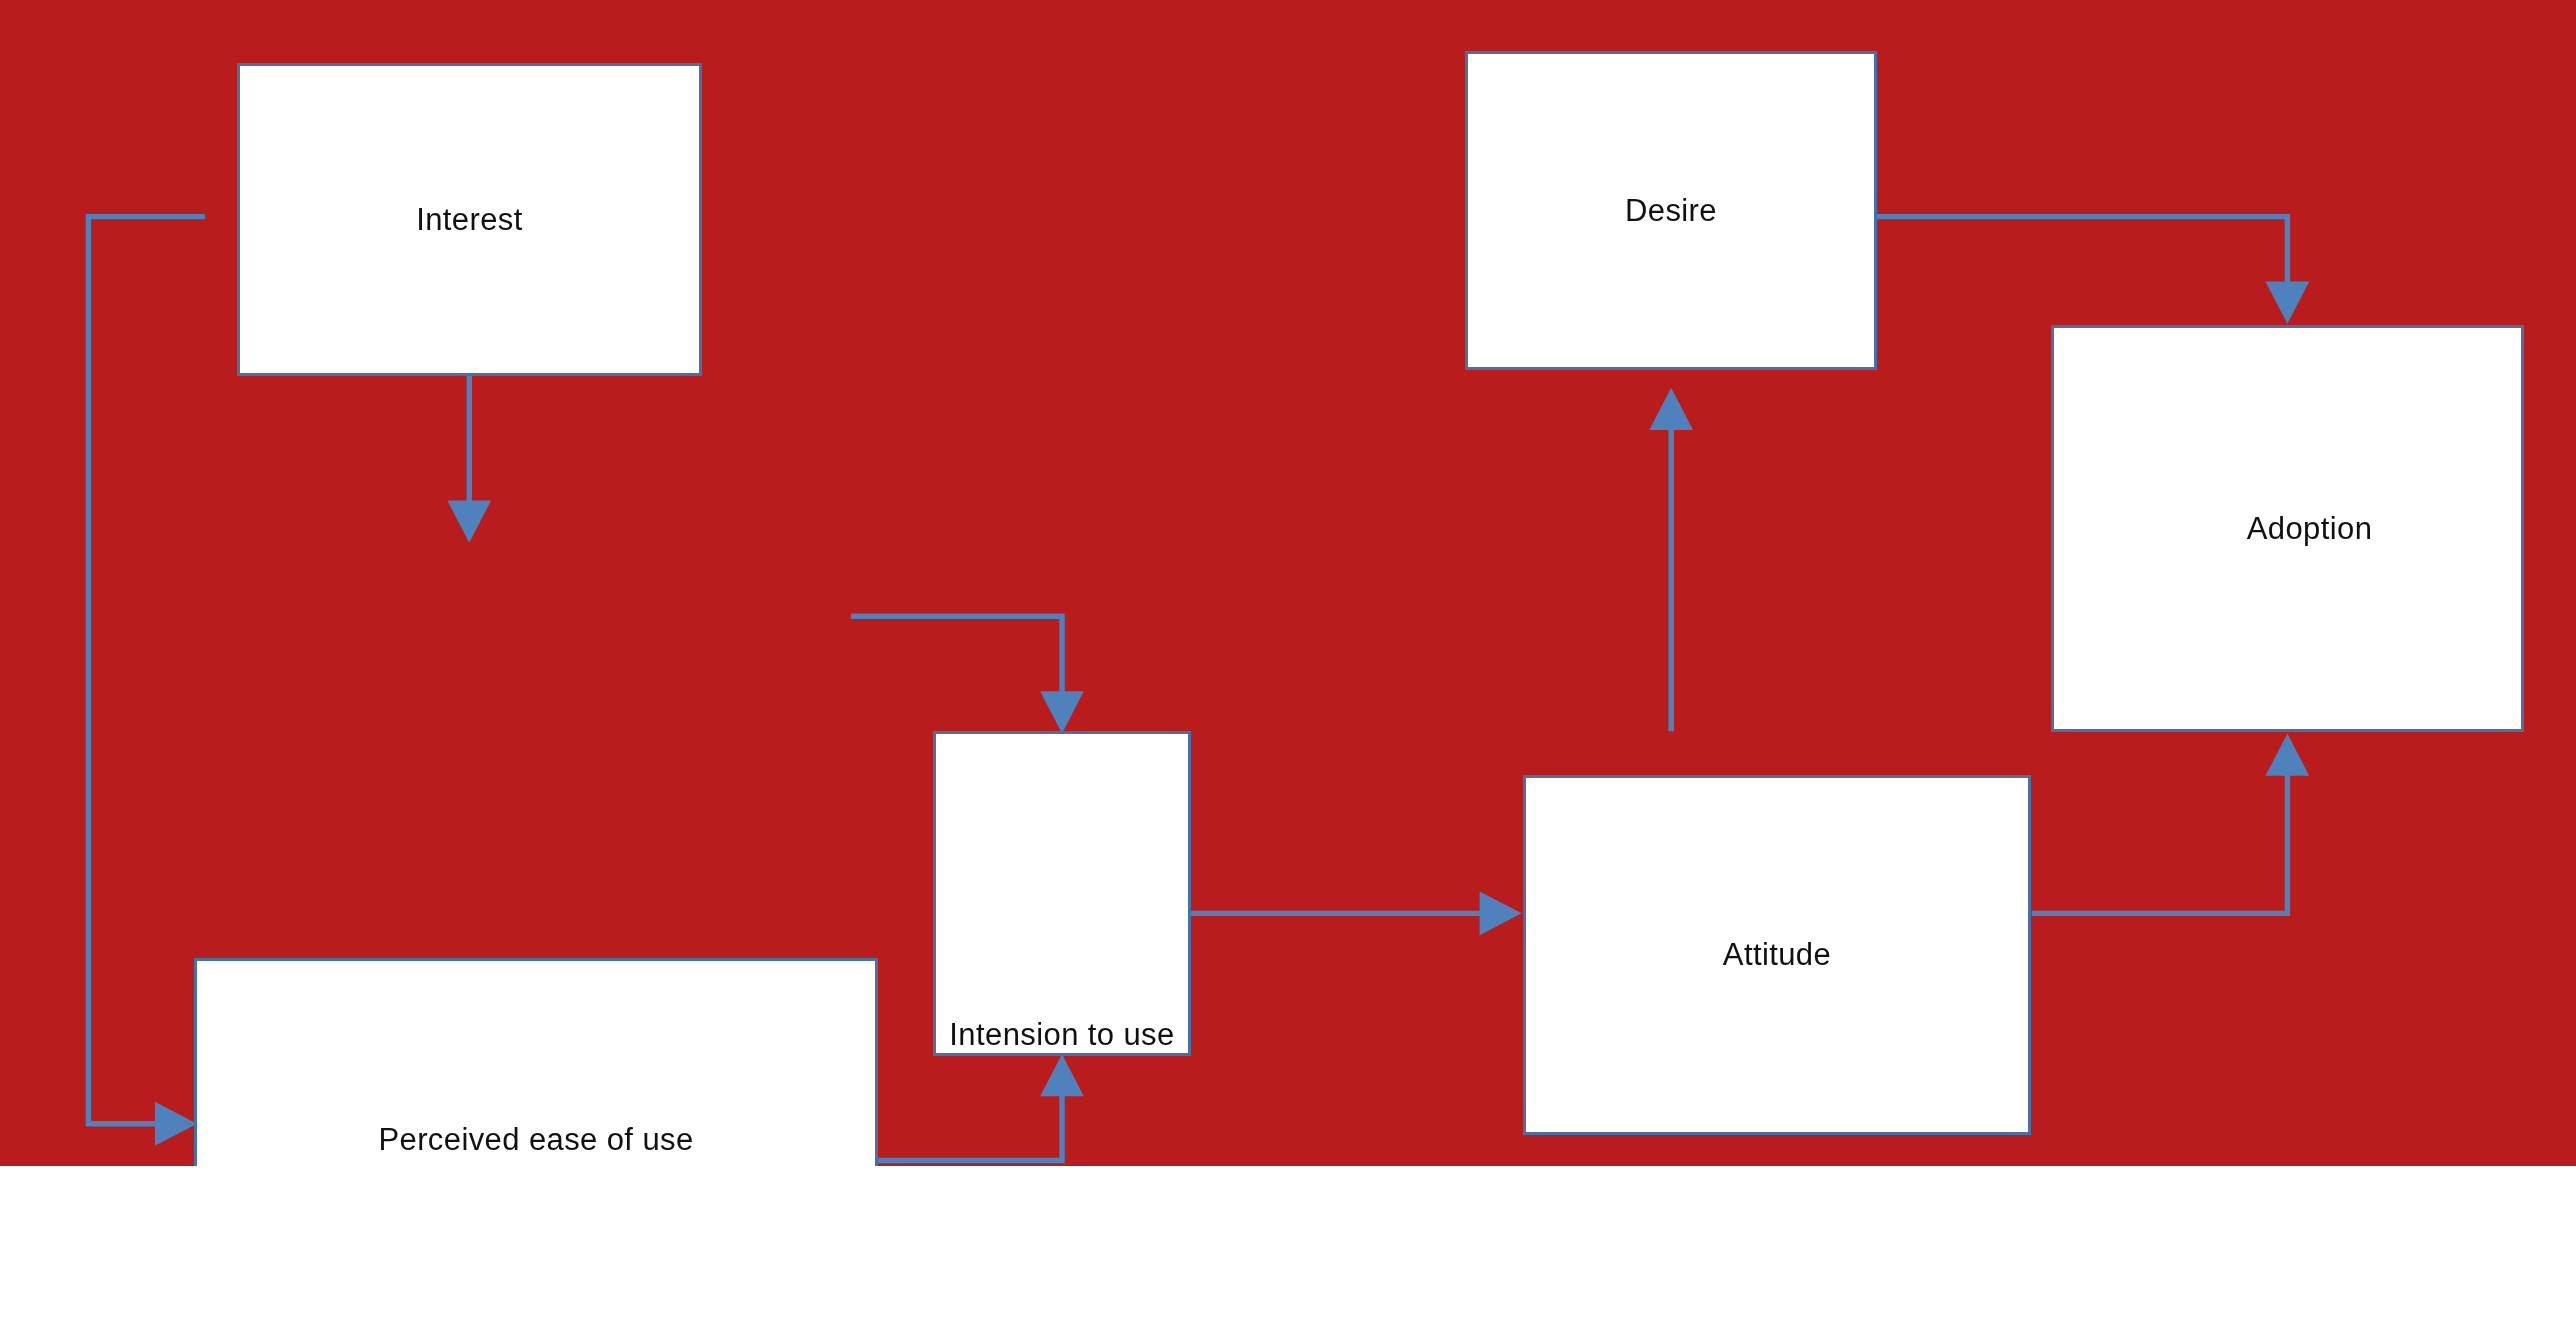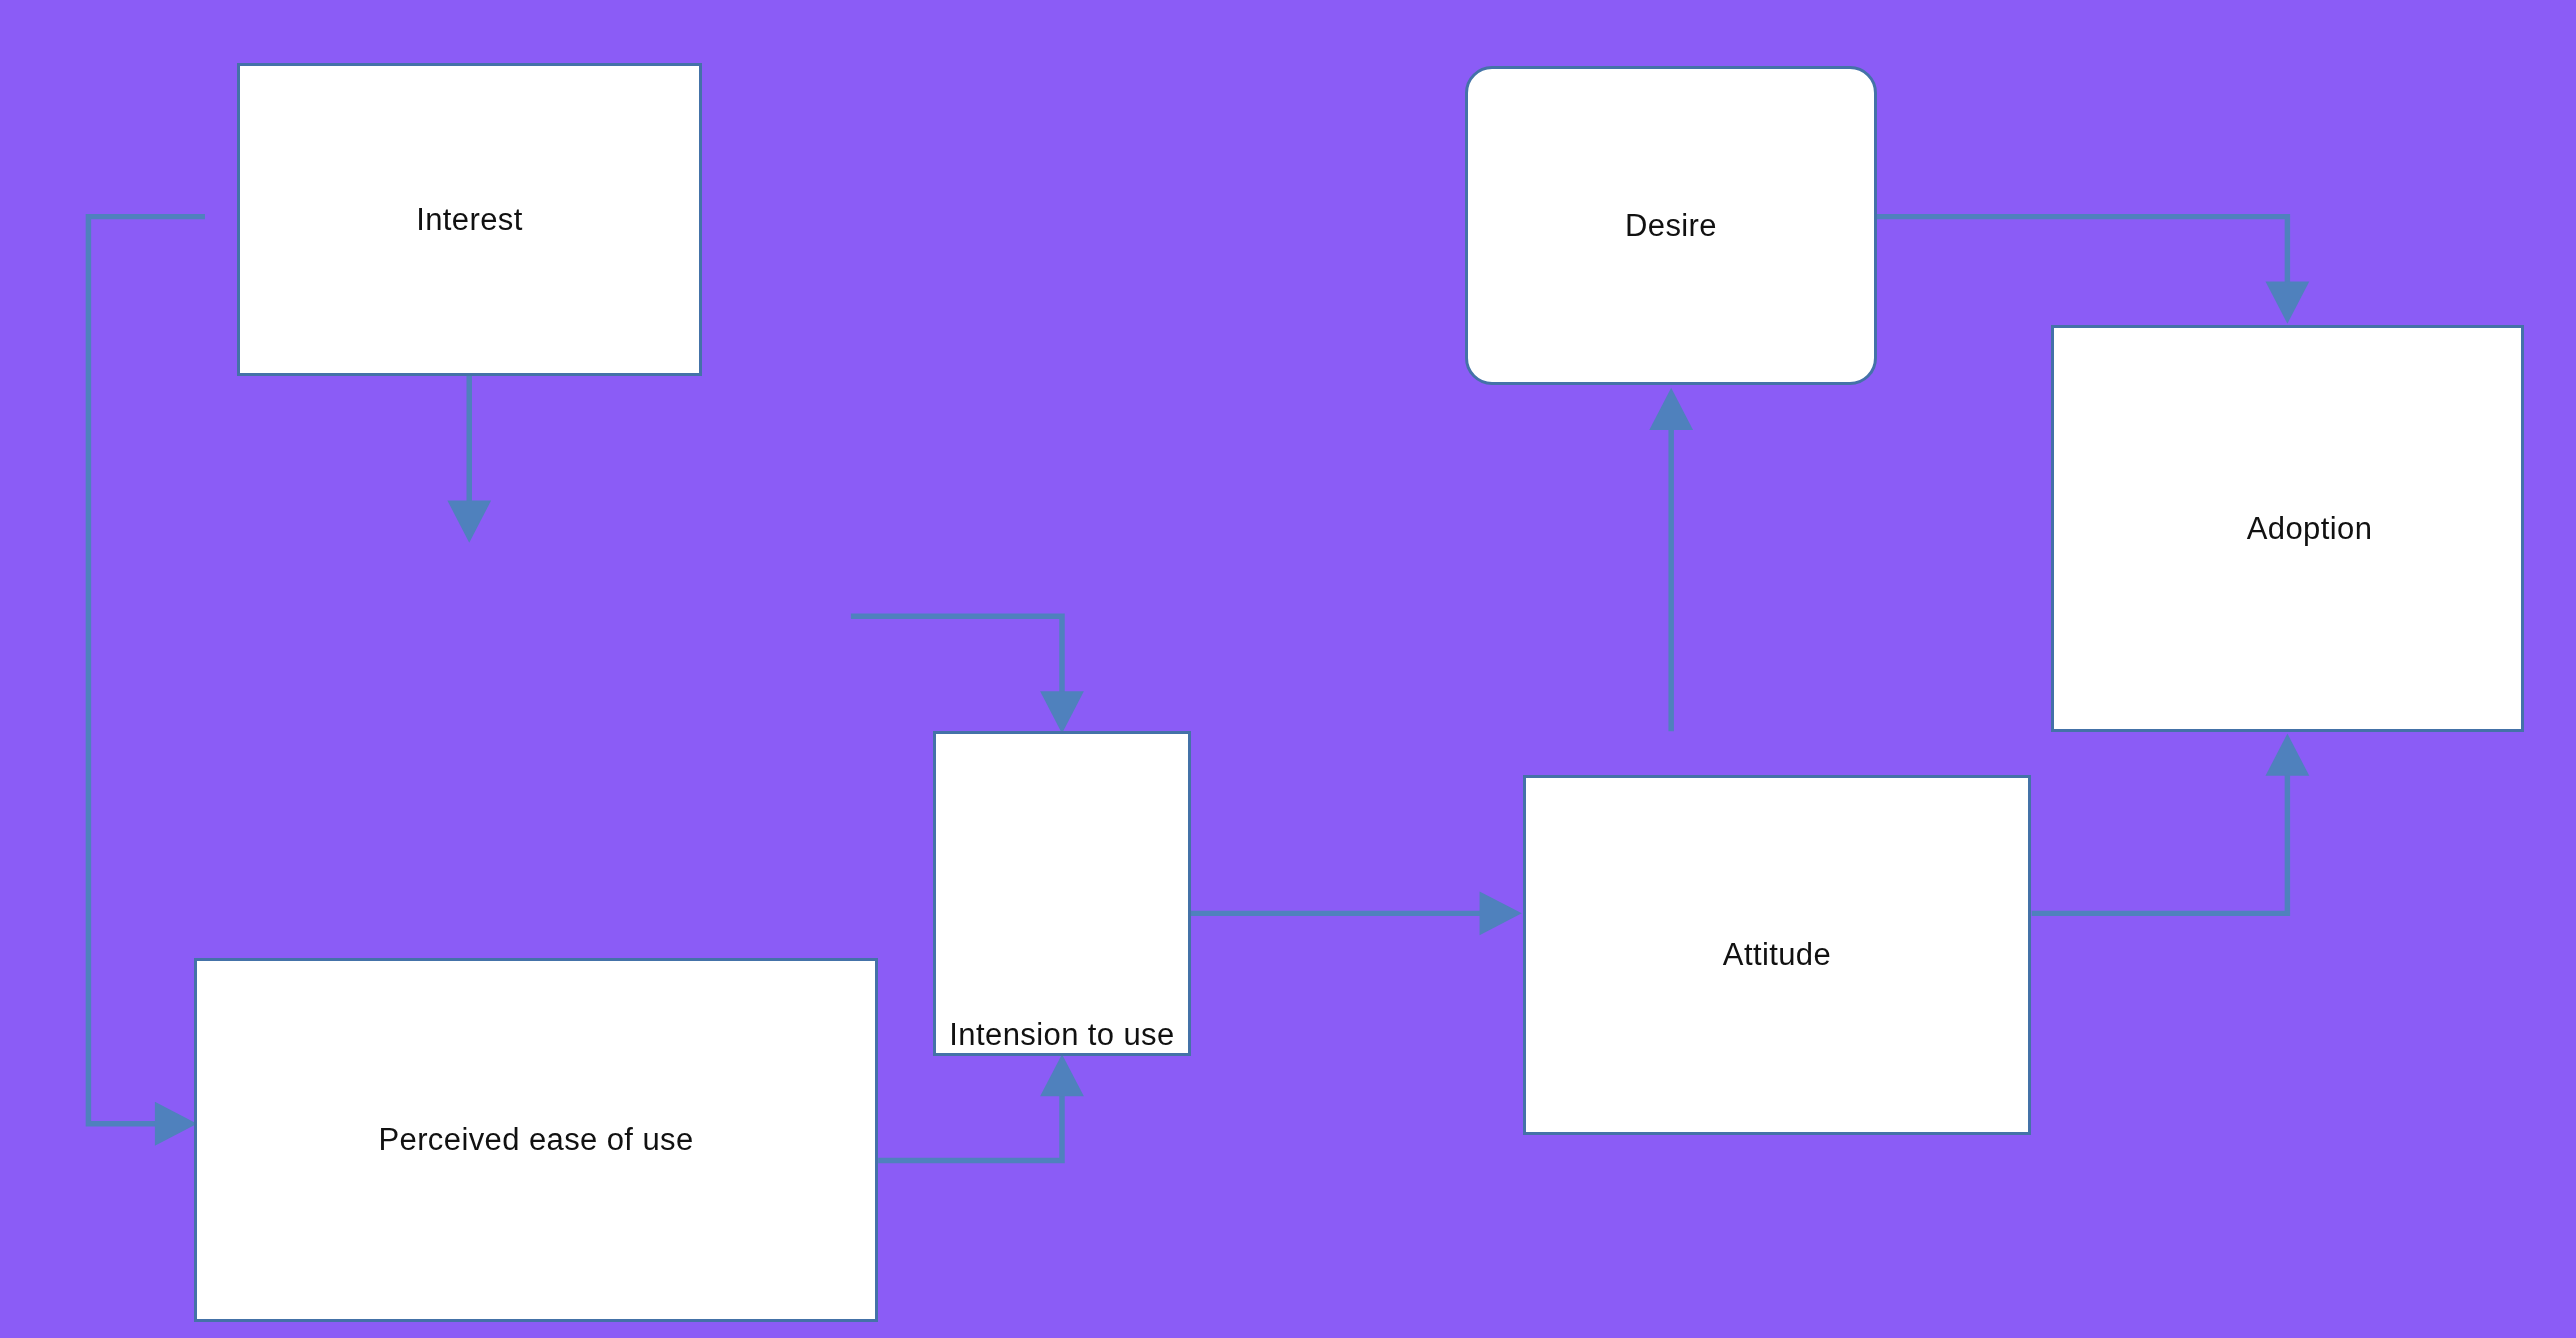--- a/index.html
+++ b/index.html
@@ -3,22 +3,22 @@
 <meta charset="utf-8">
 <style>
   html, body {
     margin: 0;
     padding: 0;
     background: #ffffff;
   }
   #canvas {
     position: relative;
     width: 2576px;
-    height: 1338px;
-    background: #8b5cf6;
+    height: 1166px;
+    background: #b91c1c;
     overflow: hidden;
     font-family: "Liberation Sans", sans-serif;
   }
   .node {
     position: absolute;
     box-sizing: border-box;
     background: #ffffff;
     border: 3.1px solid #4472a8;
     display: flex;
     align-items: center;
@@ -108,21 +108,21 @@
   </div>
 
   <div class="node" style="left:933px; top:731px; width:258px; height:325px;align-items:flex-end;">
     <span class="node-label">Intension to use</span>
   </div>
 
   <div class="node" style="left:1523px; top:731px; width:508px; height:360px;margin-top:44px;">
     <span class="node-label">Attitude</span>
   </div>
 
-  <div class="node" style="left:1465px; top:66px; width:412px; height:319px;border-radius:27px;">
+  <div class="node" style="left:1465px; top:51px; width:412px; height:319px;">
     <span class="node-label">Desire</span>
   </div>
 
   <div class="node" style="left:2051px; top:325px; width:473px; height:407px;padding-left:44px;">
     <span class="node-label">Adoption</span>
   </div>
 
 </div>
 
 

